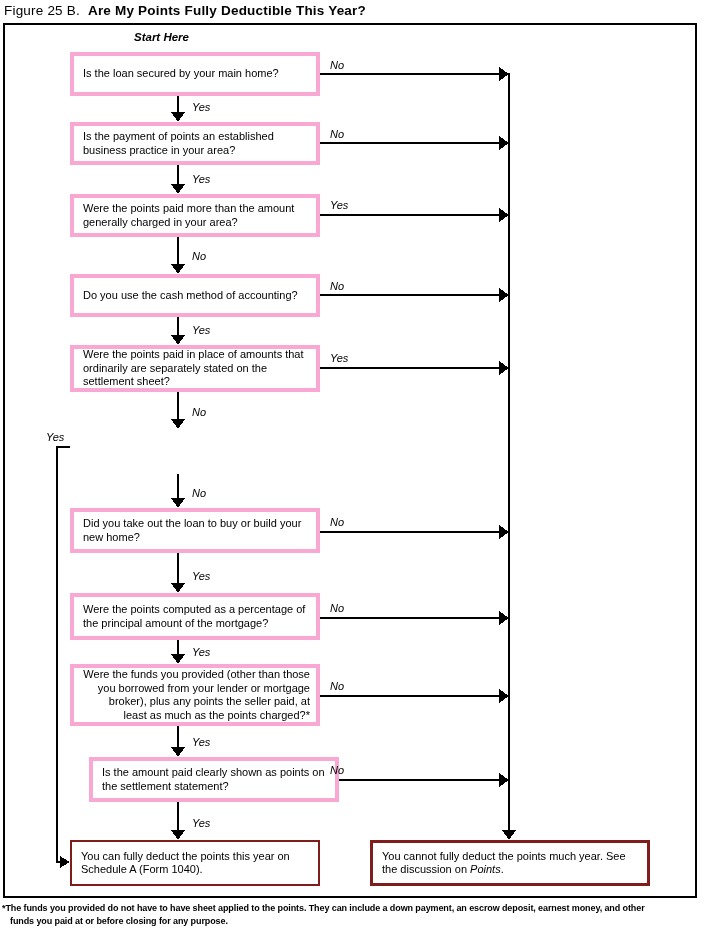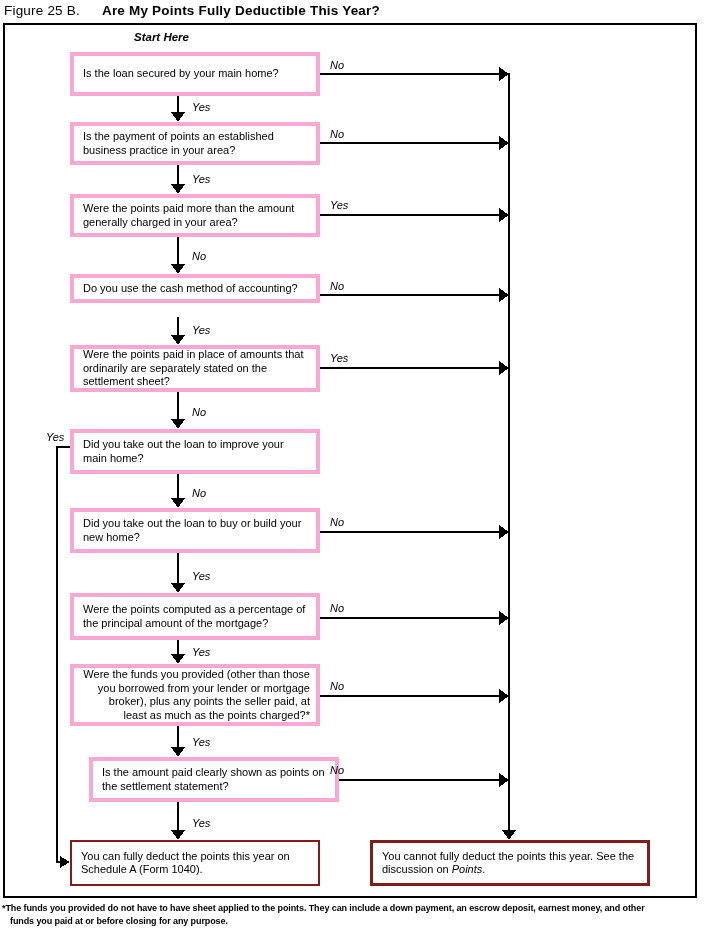--- a/index.html
+++ b/index.html
@@ -9,21 +9,21 @@
     background:#fff;
     font-family:"Liberation Sans", sans-serif;
     color:#000;
     overflow:hidden;
   }
   .title{
     position:absolute;left:4px;top:3px;
     font-size:13.5px;letter-spacing:.2px;
     white-space:nowrap;
   }
-  .title .prefix{font-weight:400;margin-right:22px;}
+  .title .prefix{font-weight:400;margin-right:8px;}
   .title .main{font-weight:700;}
   .outer-border{
     position:absolute;left:3px;top:23px;width:694px;height:875px;
     border:2px solid #000;box-sizing:border-box;background:transparent;
   }
   .start-here{
     position:absolute;left:134px;top:31px;
     font-size:11.5px;font-weight:700;font-style:italic;
     white-space:nowrap;
   }
@@ -121,47 +121,44 @@
 
   <div class="qbox" style="top:52px;height:44px;">
       <span>Is the loan secured by your main home?</span>
     </div>
   <div class="qbox" style="top:122px;height:43px;">
       <span>Is the payment of points an established business practice in your area?</span>
     </div>
   <div class="qbox" style="top:194px;height:43px;">
       <span>Were the points paid more than the amount generally charged in your area?</span>
     </div>
-  <div class="qbox" style="top:274px;height:29px;">
+  <div class="qbox" style="top:274px;height:43px;">
       <span>Do you use the cash method of accounting?</span>
     </div>
   <div class="qbox" style="top:345px;height:47px;">
       <span>Were the points paid in place of amounts that ordinarily are separately stated on the settlement sheet?</span>
-    </div>
-  <div class="qbox" style="top:429px;height:45px;">
-      <span>Did you take out the loan to improve your main home?</span>
     </div>
   <div class="qbox" style="top:508px;height:45px;">
       <span>Did you take out the loan to buy or build your new home?</span>
     </div>
   <div class="qbox" style="top:593px;height:47px;">
       <span>Were the points computed as a percentage of the principal amount of the mortgage?</span>
     </div>
   <div class="qbox" style="top:664px;height:62px;text-align:right;">
       <span>Were the funds you provided (other than those you borrowed from your lender or mortgage broker), plus any points the seller paid, at least as much as the points charged?*</span>
     </div>
   <div class="qbox" style="top:757px;height:45px;margin-left:19px;">
       <span>Is the amount paid clearly shown as points on the settlement statement?</span>
     </div>
 
   <div class="rbox" style="left:70px;top:840px;width:250px;height:46px;">
     <span>You can fully deduct the points this year on Schedule A (Form 1040).</span>
   </div>
   <div class="rbox thick" style="left:370px;top:840px;width:280px;height:46px;">
-    <span><span>You cannot fully deduct the points this year. See the discussion on</span> <span class="em">Points</span><span>.</span></span>
+    <span><span>You cannot fully deduct the points much year. See the discussion on</span> <span class="em">Points</span><span>.</span></span>
   </div>
 
   <span class="lbl" style="left:330px;top:59px;">No</span>
   <span class="lbl" style="left:330px;top:128px;">No</span>
   <span class="lbl" style="left:330px;top:199px;">Yes</span>
   <span class="lbl" style="left:330px;top:280px;">No</span>
   <span class="lbl" style="left:330px;top:352px;">Yes</span>
   <span class="lbl" style="left:330px;top:516px;">No</span>
   <span class="lbl" style="left:330px;top:602px;">No</span>
   <span class="lbl" style="left:330px;top:680px;">No</span>

